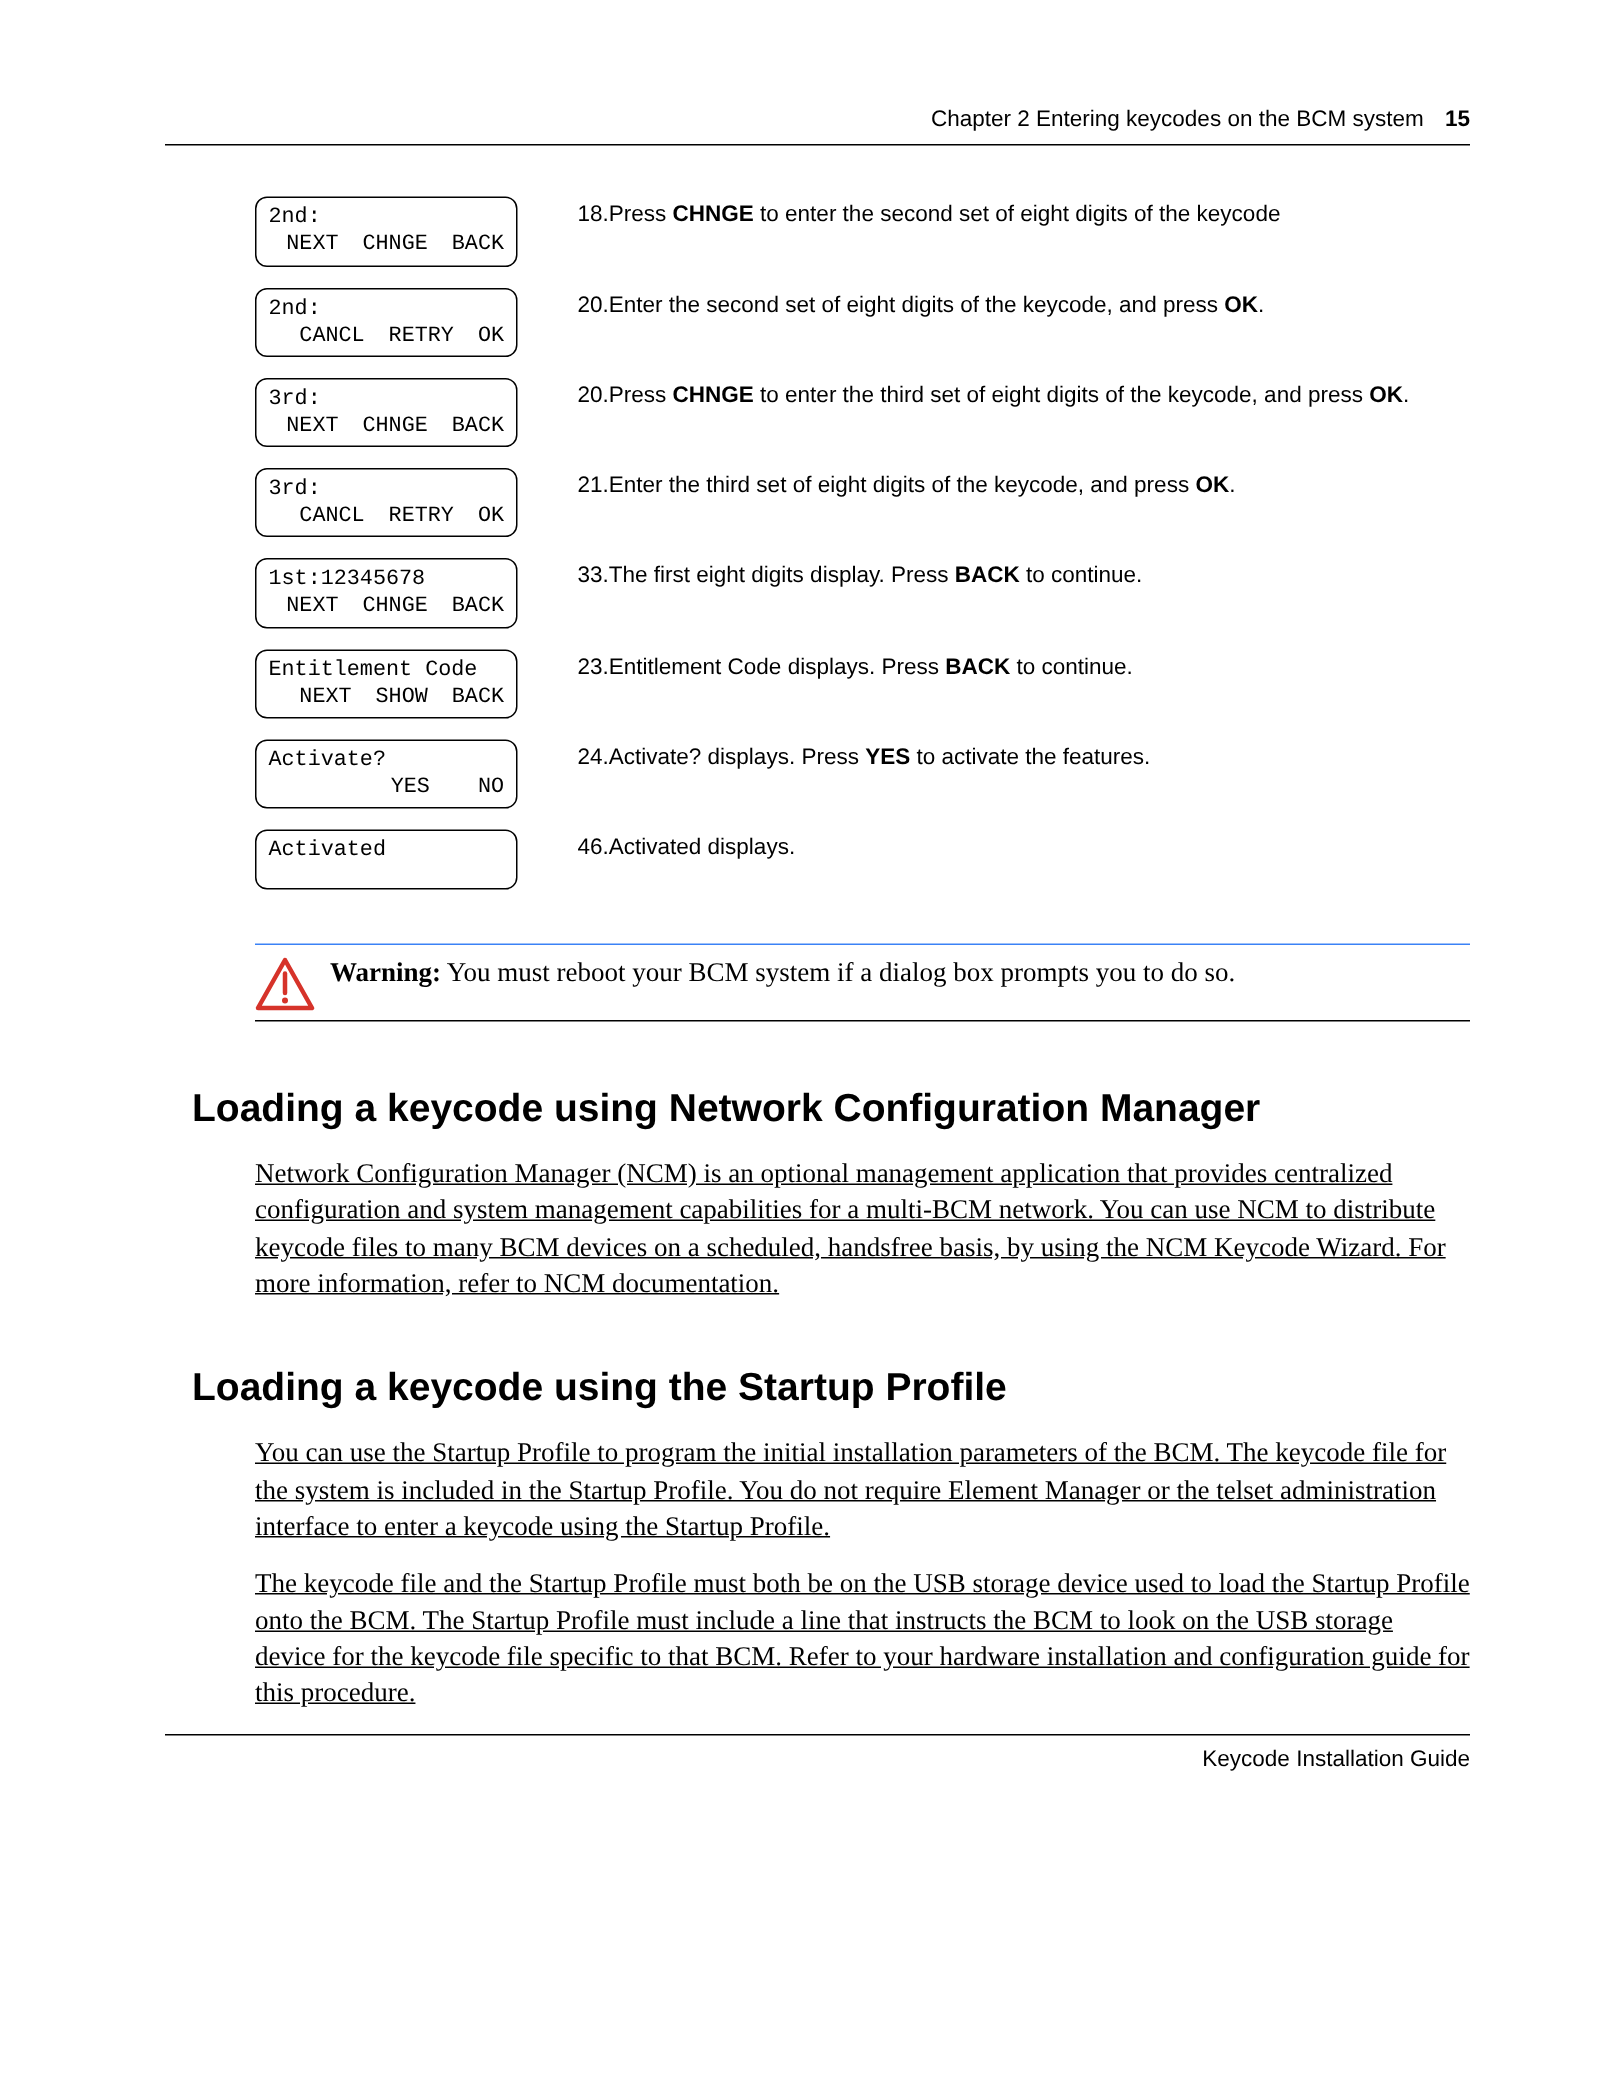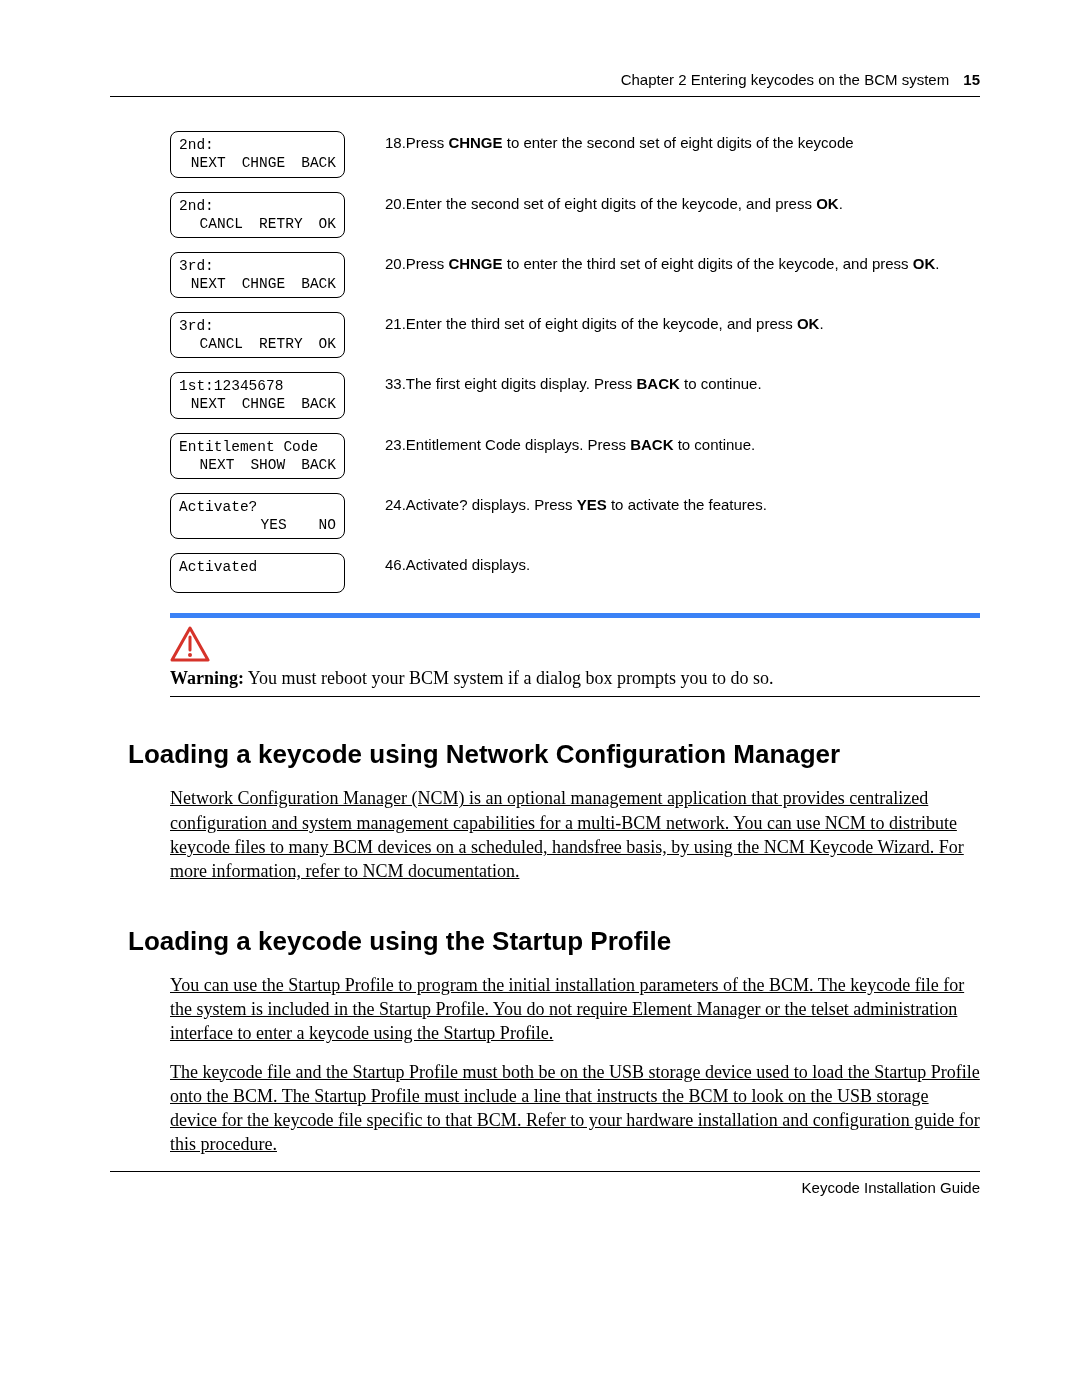--- a/index.html
+++ b/index.html
@@ -66,29 +66,28 @@
     font-size: 15px;
     padding-left: 40px;
     padding-top: 2px;
   }
   .instr .num { }
   .instr b { font-weight: bold; }
 
   
   .warning-block {
     margin-left: 60px;
-    margin-top: 20px;
-    border-top: 5px solid #3b82f6;
+    margin-top: 36px;
+    border-top: 1px solid #3b82f6;
     border-bottom: 1px solid #000;
     padding: 6px 0 6px 0;
     display: flex;
     align-items: flex-start;
     font-family: "Times New Roman", Times, serif;
     font-size: 18px;
-    flex-direction: column;
   }
   .warning-icon {
     flex: 0 0 40px;
     width: 40px;
     height: 36px;
     margin-right: 10px;
     margin-top: 2px;
   }
   .warning-text { flex: 1; }
   .warning-text b { font-weight: bold; }

